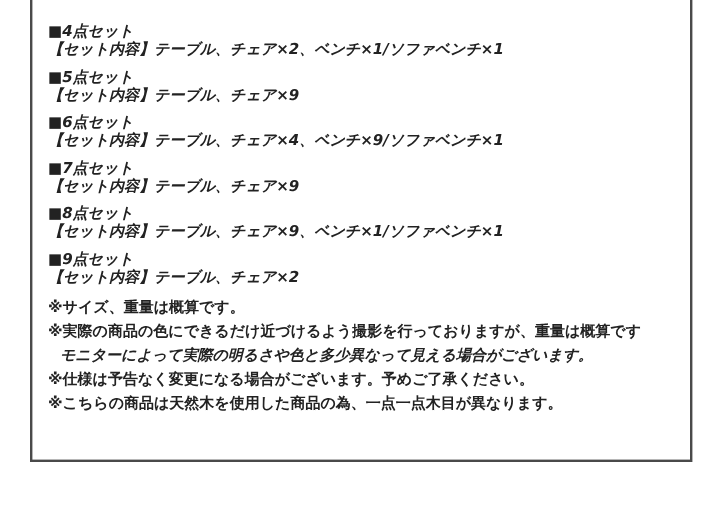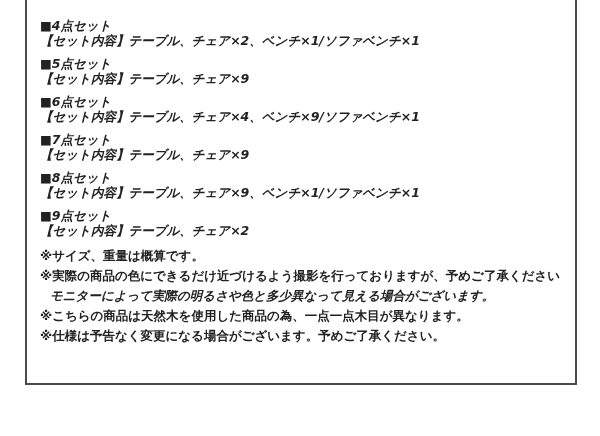--- a/index.html
+++ b/index.html
@@ -79,20 +79,20 @@
         <div class="set-content">【セット内容】テーブル、チェア×9、ベンチ×1/ソファベンチ×1</div>
       </div>
       <div class="set-block">
         <div class="set-title">■9点セット</div>
         <div class="set-content">【セット内容】テーブル、チェア×2</div>
       </div>
     </div>
 
     <div class="notes">
       <div class="note-line">※サイズ、重量は概算です。</div>
-      <div class="note-line">※実際の商品の色にできるだけ近づけるよう撮影を行っておりますが、予めご了承ください</div>
+      <div class="note-line">※実際の商品の色にできるだけ近づけるよう撮影を行っておりますが、重量は概算です</div>
       <div class="note-line indent">モニターによって実際の明るさや色と多少異なって見える場合がございます。</div>
+      <div class="note-line">※仕様は予告なく変更になる場合がございます。予めご了承ください。</div>
       <div class="note-line">※こちらの商品は天然木を使用した商品の為、一点一点木目が異なります。</div>
-      <div class="note-line">※仕様は予告なく変更になる場合がございます。予めご了承ください。</div>
     </div>
 
   </div>
 </div>
 
 </body></html>

